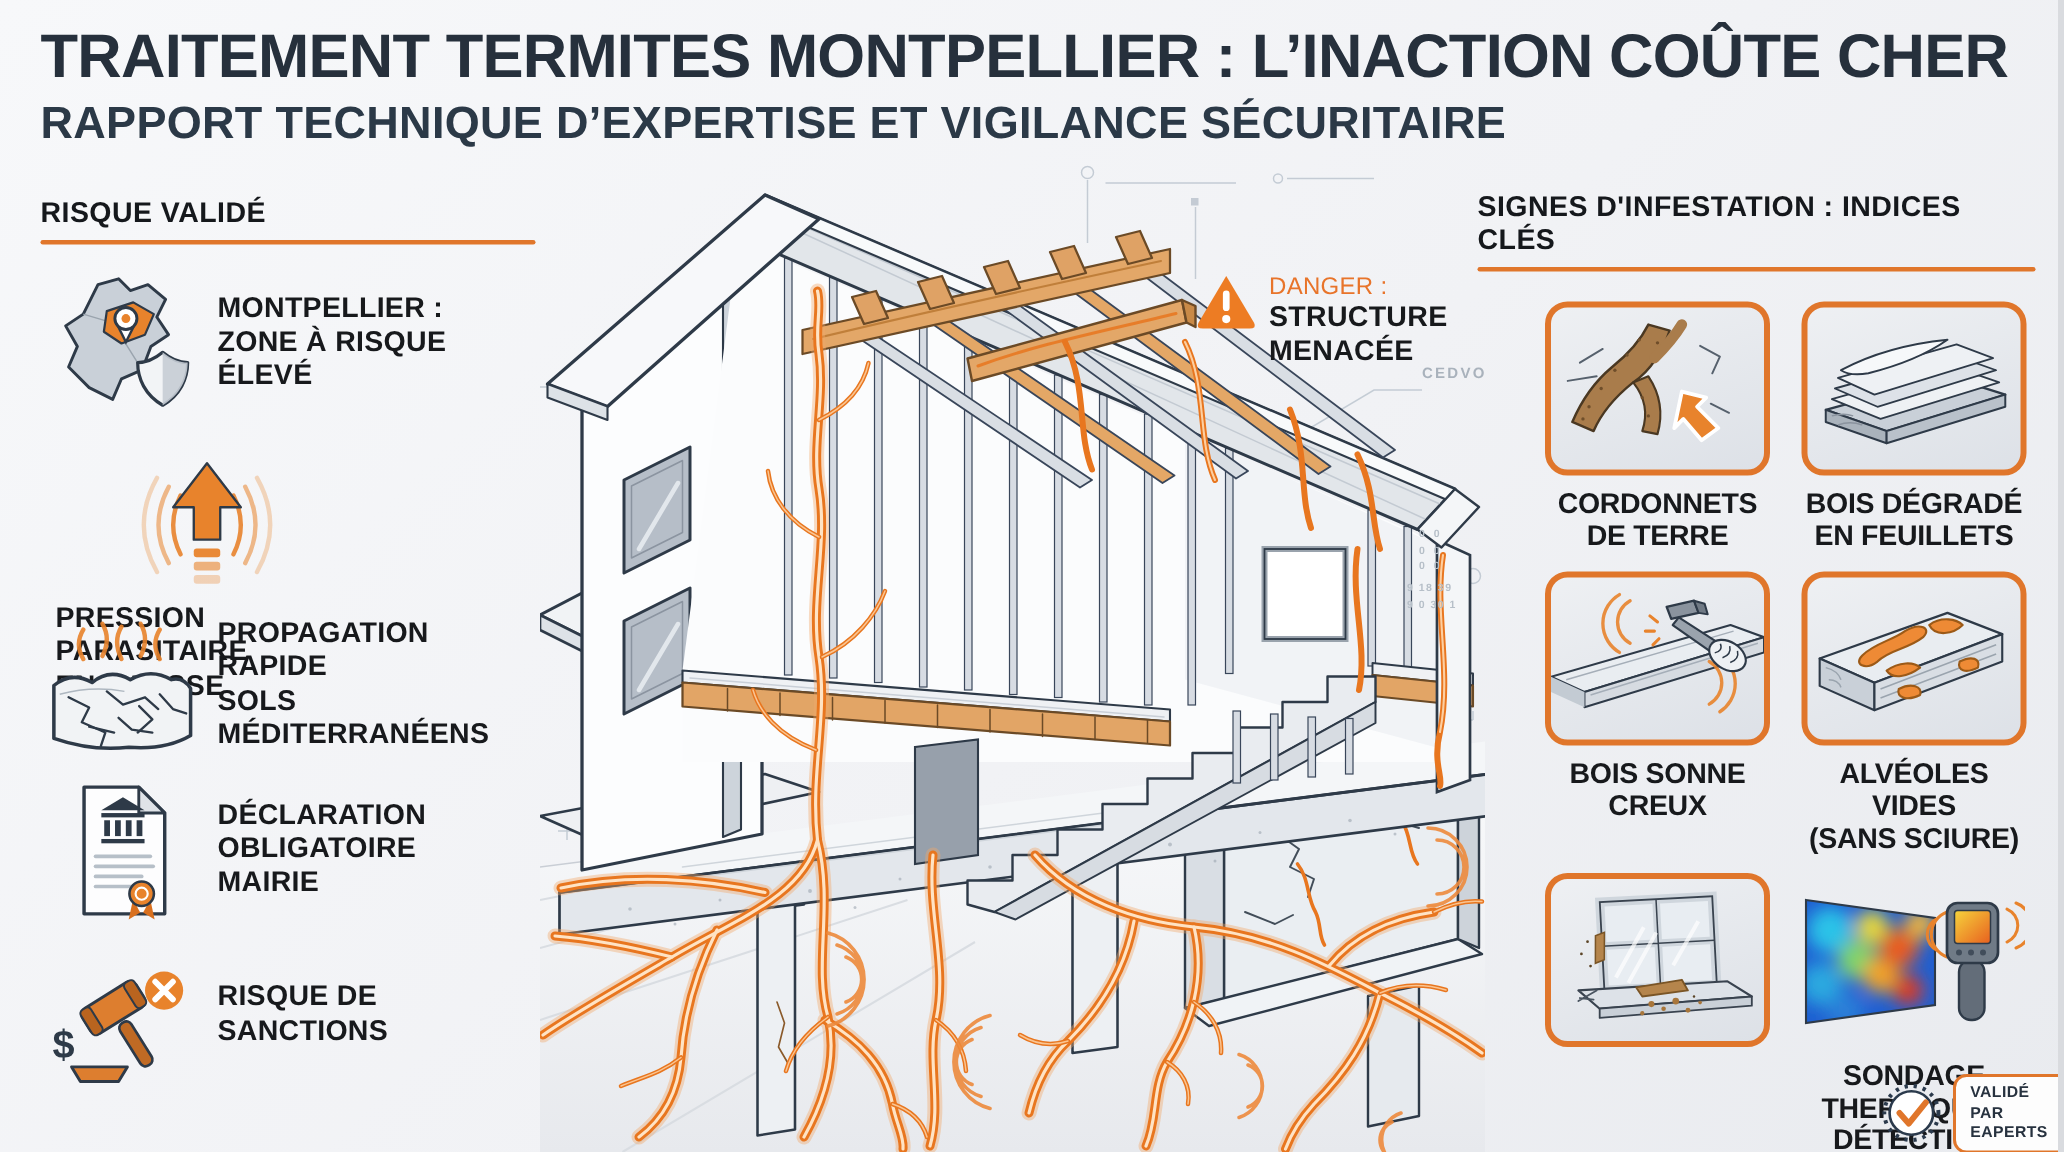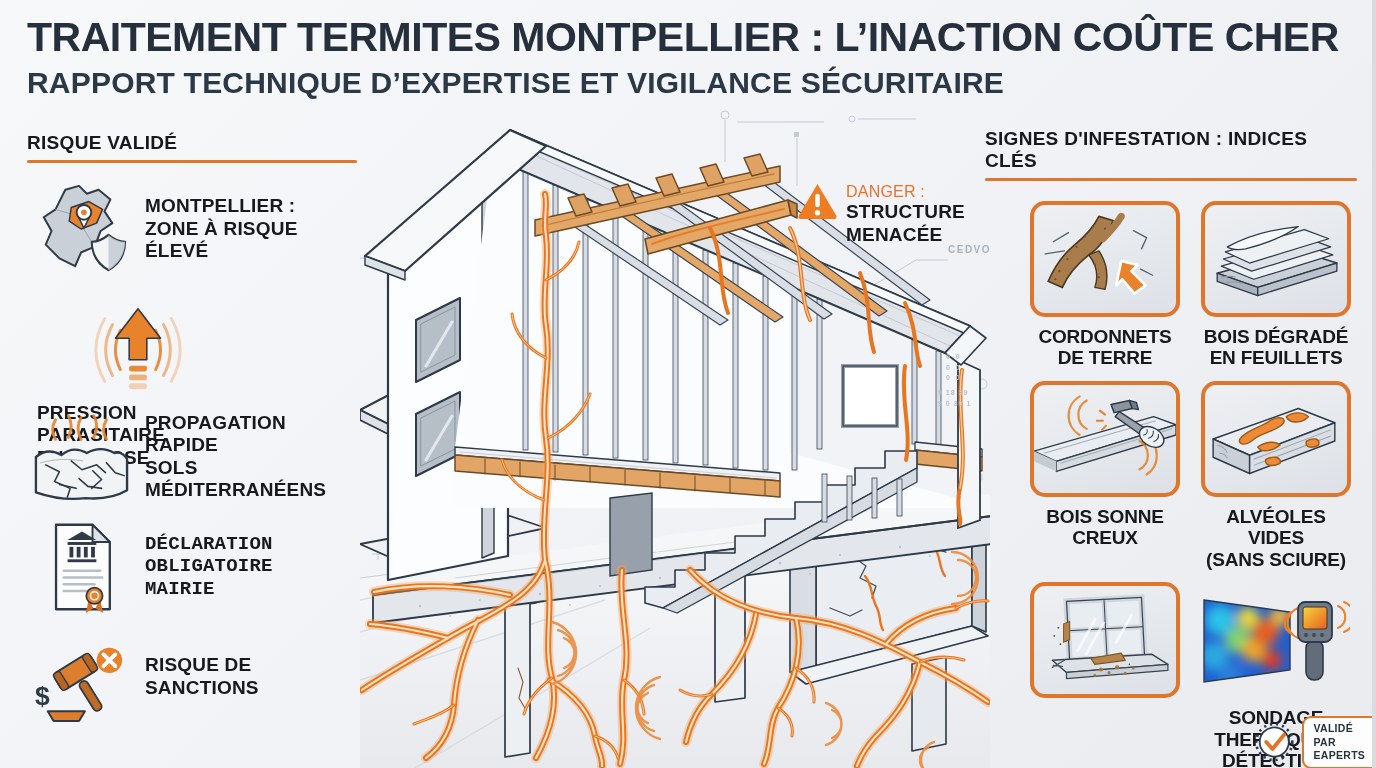--- a/index.html
+++ b/index.html
@@ -398,21 +398,21 @@
               <path d="M76,56 l9,10 l9,3"></path>
             <path d="M48,72 l9,8 l14,2"></path>
           </g>
         </svg>
       </div>
       <div class="lbl pre">PROPAGATION RAPIDE
 SOLS
 MÉDITERRANÉENS</div>
     </div>
 
-    <div class="lrow" style="top:387px;height:95px;font-family:Liberation Mono, monospace;">
+    <div class="lrow" style="top:387px;height:95px;">
       <div class="ic">
         <svg width="96" height="98" viewBox="0 0 100 100">
           <path class="ln" d="M24,6 H62 L80,24 V94 H24 Z" fill="#fdfdfe" stroke="#2e3a48" stroke-width="2.4"></path>
           <path class="ln" d="M62,6 V24 H80 Z" fill="#dfe3e8" stroke="#2e3a48" stroke-width="2"></path>
           <path d="M36,22 L51,13 L66,22 Z" fill="#2e3a48"></path>
           <rect x="36" y="24" width="30" height="3" fill="#2e3a48"></rect>
           <rect x="38" y="29" width="4" height="11" fill="#2e3a48"></rect>
             <rect x="45.5" y="29" width="4" height="11" fill="#2e3a48"></rect>
           <rect x="53" y="29" width="4" height="11" fill="#2e3a48"></rect>
             <rect x="60.5" y="29" width="4" height="11" fill="#2e3a48"></rect>

